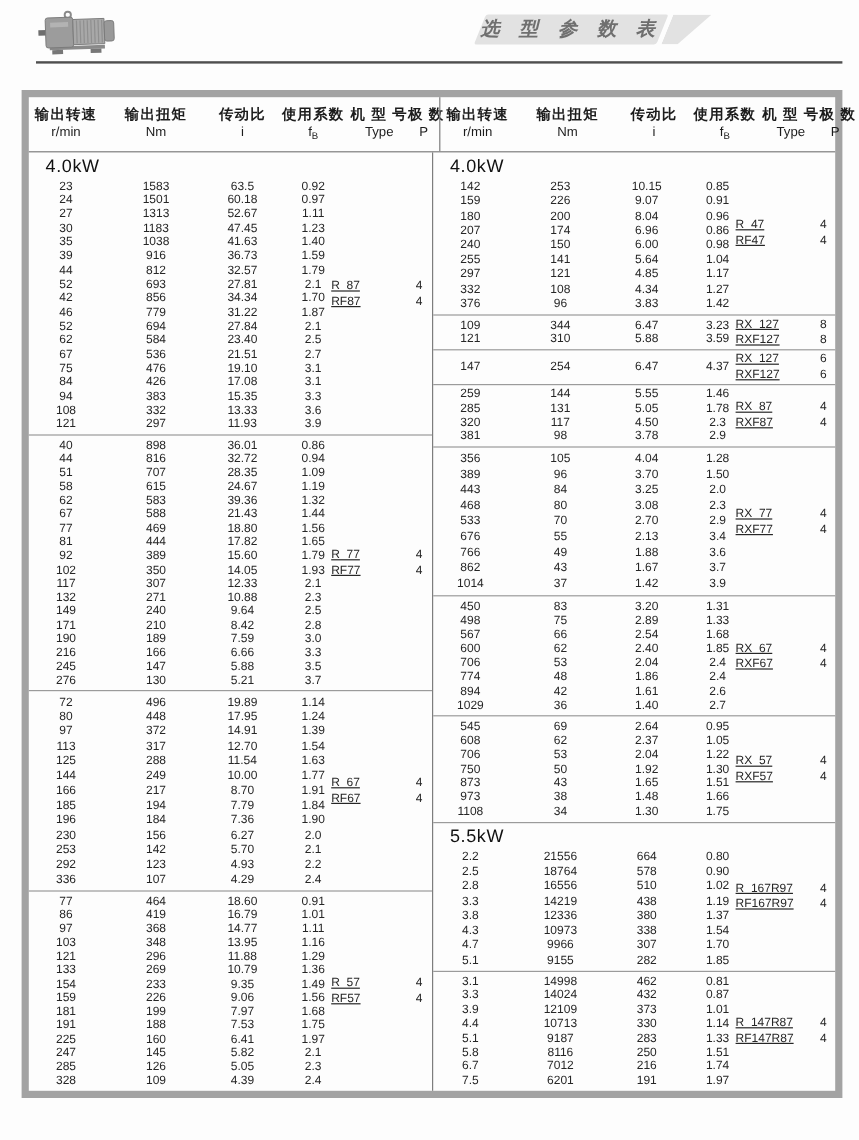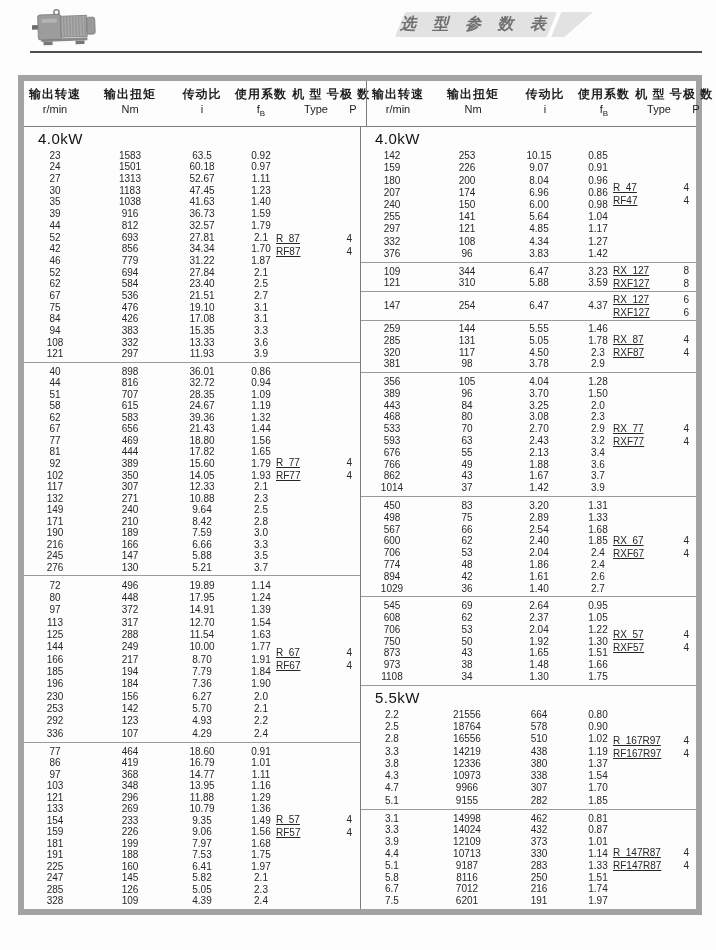--- a/index.html
+++ b/index.html
@@ -285,21 +285,21 @@
                 <span class="cell">1.19</span>
               </div>
               <div class="row">
                 <span class="cell">62</span>
                 <span class="cell">583</span>
                 <span class="cell">39.36</span>
                 <span class="cell">1.32</span>
               </div>
               <div class="row">
                 <span class="cell">67</span>
-                <span class="cell">656</span>
+                <span class="cell">588</span>
                 <span class="cell">21.43</span>
                 <span class="cell">1.44</span>
               </div>
               <div class="row">
                 <span class="cell">77</span>
                 <span class="cell">469</span>
                 <span class="cell">18.80</span>
                 <span class="cell">1.56</span>
               </div>
               <div class="row">
@@ -751,26 +751,20 @@
                 <span class="cell">3.08</span>
                 <span class="cell">2.3</span>
               </div>
               <div class="row">
                 <span class="cell">533</span>
                 <span class="cell">70</span>
                 <span class="cell">2.70</span>
                 <span class="cell">2.9</span>
               </div>
               <div class="row">
-                <span class="cell">593</span>
-                <span class="cell">63</span>
-                <span class="cell">2.43</span>
-                <span class="cell">3.2</span>
-              </div>
-              <div class="row">
                 <span class="cell">676</span>
                 <span class="cell">55</span>
                 <span class="cell">2.13</span>
                 <span class="cell">3.4</span>
               </div>
               <div class="row">
                 <span class="cell">766</span>
                 <span class="cell">49</span>
                 <span class="cell">1.88</span>
                 <span class="cell">3.6</span>

